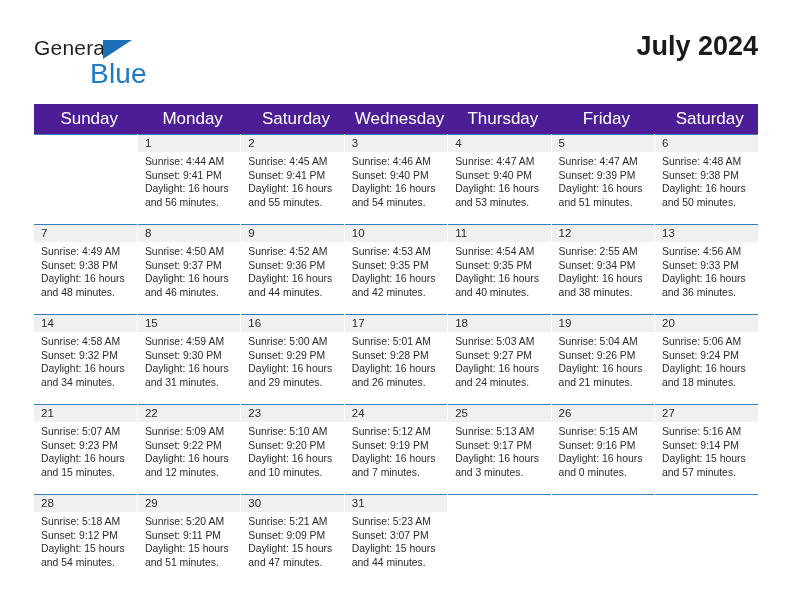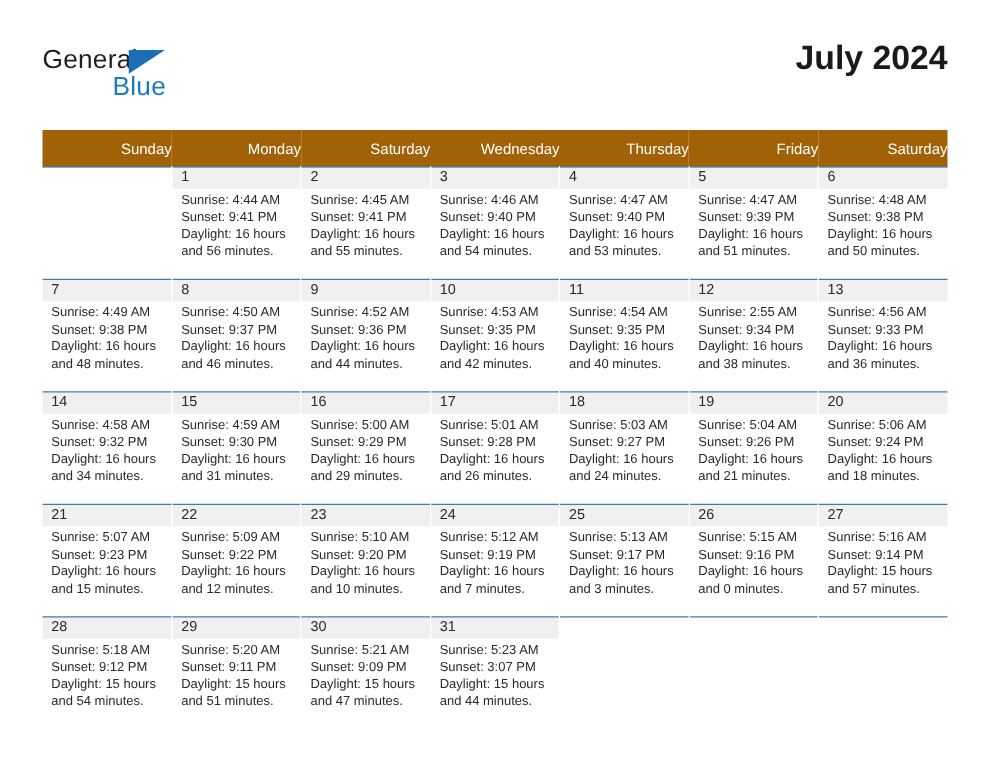--- a/index.html
+++ b/index.html
@@ -51,21 +51,21 @@
     top: 4px;
     width: 0;
     height: 0;
     border-left: 29px solid #1c6fb5;
     border-bottom: 19px solid transparent;
   }
   .logo-blue {
     position: absolute;
     left: 56px;
     top: 22px;
-    font-size: 21px;
+    font-size: 28px;
     letter-spacing: 0.2px;
     color: #1c7ac4;
   }
 
   .title-block {
     position: absolute;
     right: 0;
     top: 0;
     text-align: right;
   }
@@ -90,25 +90,25 @@
     width: 724px;
   }
   table.cal {
     border-collapse: collapse;
     table-layout: fixed;
     width: 724px;
   }
   table.cal col { width: 103.43px; }
 
   thead th {
-    background: #a16207;
+    background: #4c1d95;
     color: #ffffff;
-    font-size: 12px;
+    font-size: 17px;
     font-weight: normal;
-    text-align: right;
+    text-align: center;
     padding: 5px 0 5px 7px;
     height: 19px;
     vertical-align: middle;
     border: none;
   }
 
   tbody tr.week-row td {
     vertical-align: top;
     padding: 0;
     border-top: 1px solid #3a7cba;

